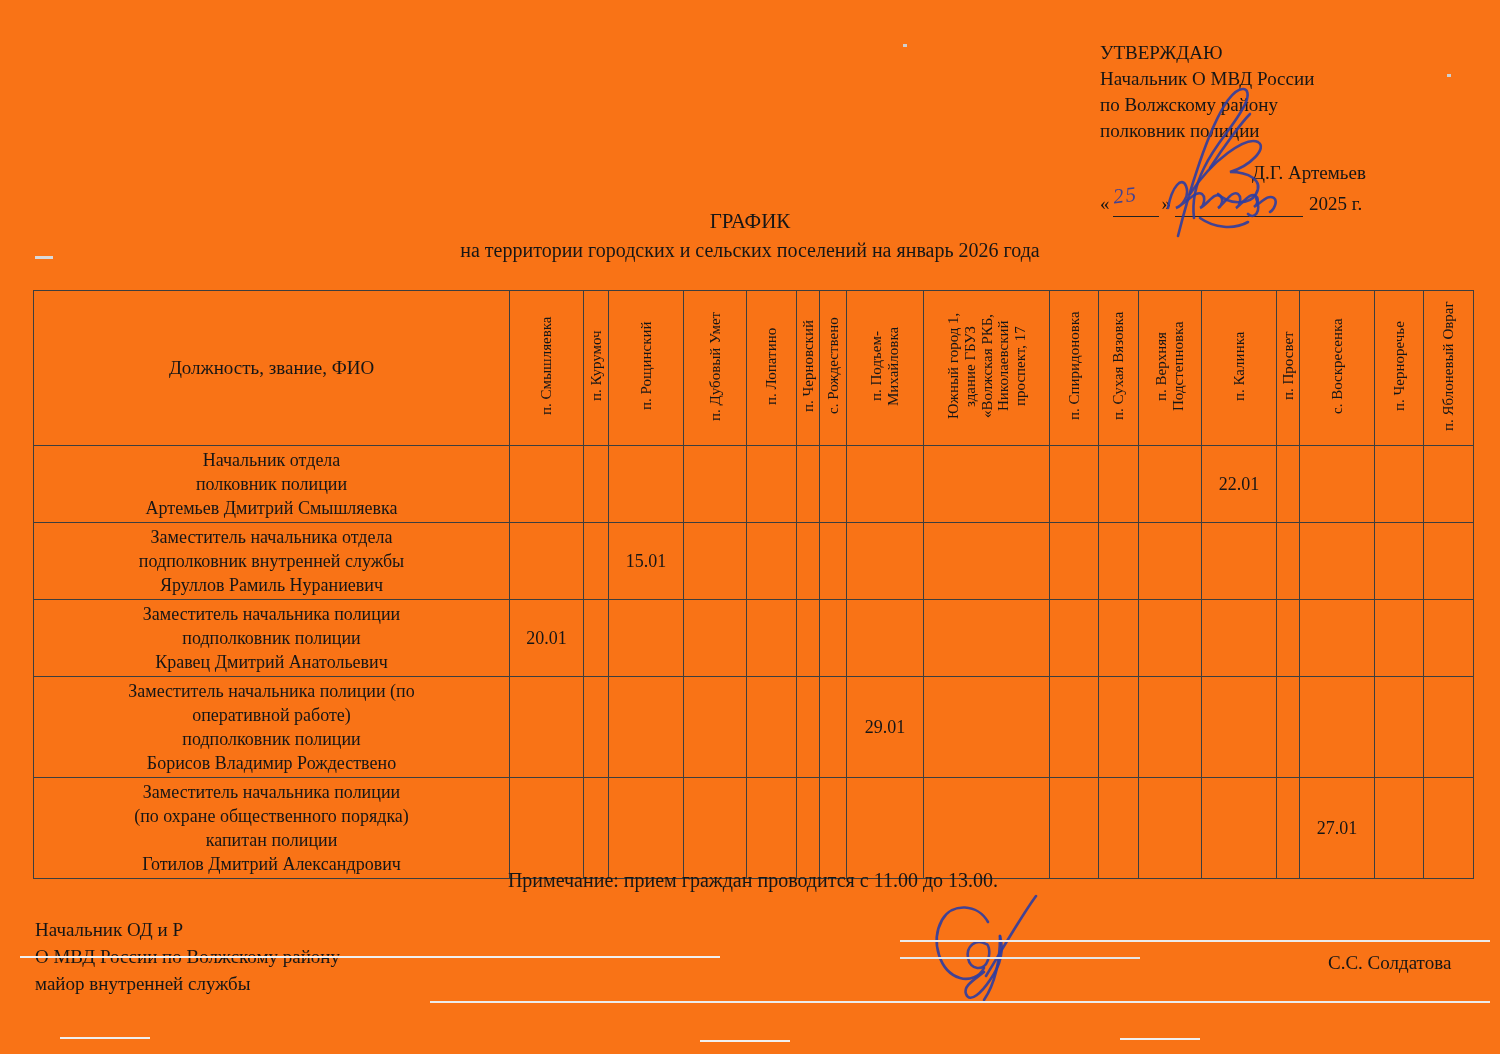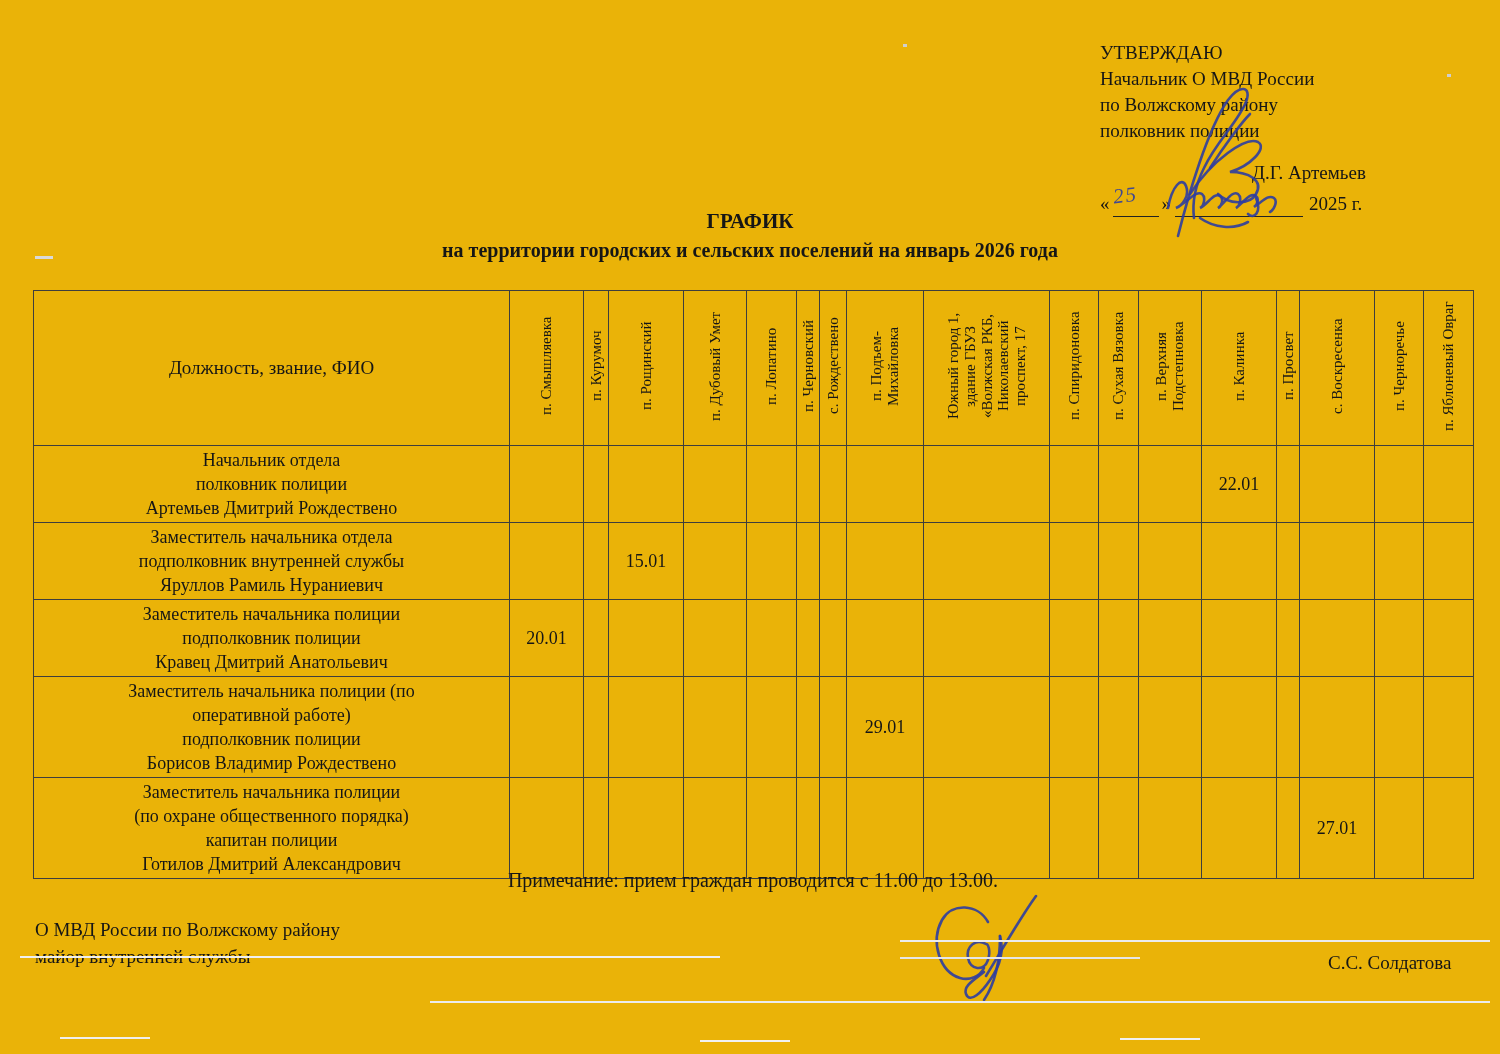--- a/index.html
+++ b/index.html
@@ -1,37 +1,37 @@
 <!DOCTYPE html>
 <html><head>
 <meta charset="utf-8">
 <style>
   * { margin:0; padding:0; box-sizing:border-box; }
   html,body { background:#ffffff; }
   .page {
     position:relative; width:1500px; height:1054px;
-    background:#eab308; overflow:hidden;
+    background:#f97316; overflow:hidden;
     font-family:"Liberation Serif","DejaVu Serif",serif;
     color:#161616;
   }
   
   .approval { position:absolute; left:1100px; top:40px; width:400px; font-size:19px; line-height:26px; }
   .approval-name { margin-top:16px; margin-left:152px; }
   .date-row { margin-top:5px; font-size:19px; display:flex; align-items:flex-end; }
   .blank { display:inline-block; border-bottom:1.6px solid #222; height:16px; }
   .blank-day { width:46px; margin:0 3px; }
   .blank-month { width:128px; margin:0 6px 0 4px; }
   .hand-day {
     position:absolute; left:1113px; top:183px; color:#2e3da1; font-size:21px;
     font-style:italic; transform:rotate(-7deg); letter-spacing:2px; opacity:.9;
   }
   .sig { position:absolute; pointer-events:none; }
   .sig path { fill:none; stroke:#2e3da1; stroke-width:2.6; stroke-linecap:round; opacity:.9; }
   
-  .title { position:absolute; left:0; top:206px; width:1500px; text-align:center; font-weight:bold; }
+  .title { position:absolute; left:0; top:206px; width:1500px; text-align:center; font-weight:normal; }
   .title-1 { font-size:21px; line-height:30px; }
   .title-2, .title-3 { font-size:20px; line-height:28px; }
   
   table.schedule {
     position:absolute; left:33px; top:290px;
     border-collapse:collapse; table-layout:fixed; width:1440px;
     background:transparent;
     padding-left:40px;
   }
   table.schedule th, table.schedule td {
@@ -136,21 +136,21 @@
         <th class="vcol"><div class="vhead">с. Воскресенка</div></th>
         <th class="vcol"><div class="vhead">п. Черноречье</div></th>
         <th class="vcol"><div class="vhead">п. Яблоневый Овраг</div></th>
       </tr>
     </thead>
     <tbody>
       <tr class="r3lines">
         <td class="pos">
           <div>Начальник отдела</div>
           <div>полковник полиции</div>
-          <div>Артемьев Дмитрий Рождествено</div>
+          <div>Артемьев Дмитрий Смышляевка</div>
         </td>
         <td class="cell"></td>
         <td class="cell"></td>
         <td class="cell"></td>
         <td class="cell"></td>
         <td class="cell"></td>
         <td class="cell"></td>
         <td class="cell"></td>
         <td class="cell"></td>
         <td class="cell"></td>
@@ -260,20 +260,21 @@
         <td class="cell">27.01</td>
         <td class="cell"></td>
         <td class="cell"></td>
       </tr>
     </tbody>
   </table>
 
   <div class="note">Примечание: прием граждан проводится с 11.00 до 13.00.</div>
 
   <div class="footer-left">
+    <div>Начальник ОД и Р</div>
     <div>О МВД России по Волжскому району</div>
     <div>майор внутренней службы</div>
   </div>
 
   <svg class="sig" style="left:920px; top:888px;" width="130" height="122" viewBox="0 0 130 122">
     <path d="M68,34 C58,16 32,14 22,32 C10,54 20,84 40,90 C50,93 60,88 64,80"></path>
     <path d="M66,56 C56,50 46,58 48,70 C50,82 64,84 68,72 C71,62 68,56 66,56"></path>
     <path d="M80,48 C84,62 80,78 70,92 C62,104 50,116 46,106 C43,98 54,92 64,84"></path>
     <path d="M80,48 C80,70 76,94 64,112"></path>
     <path d="M66,88 C82,62 100,30 116,8"></path>

